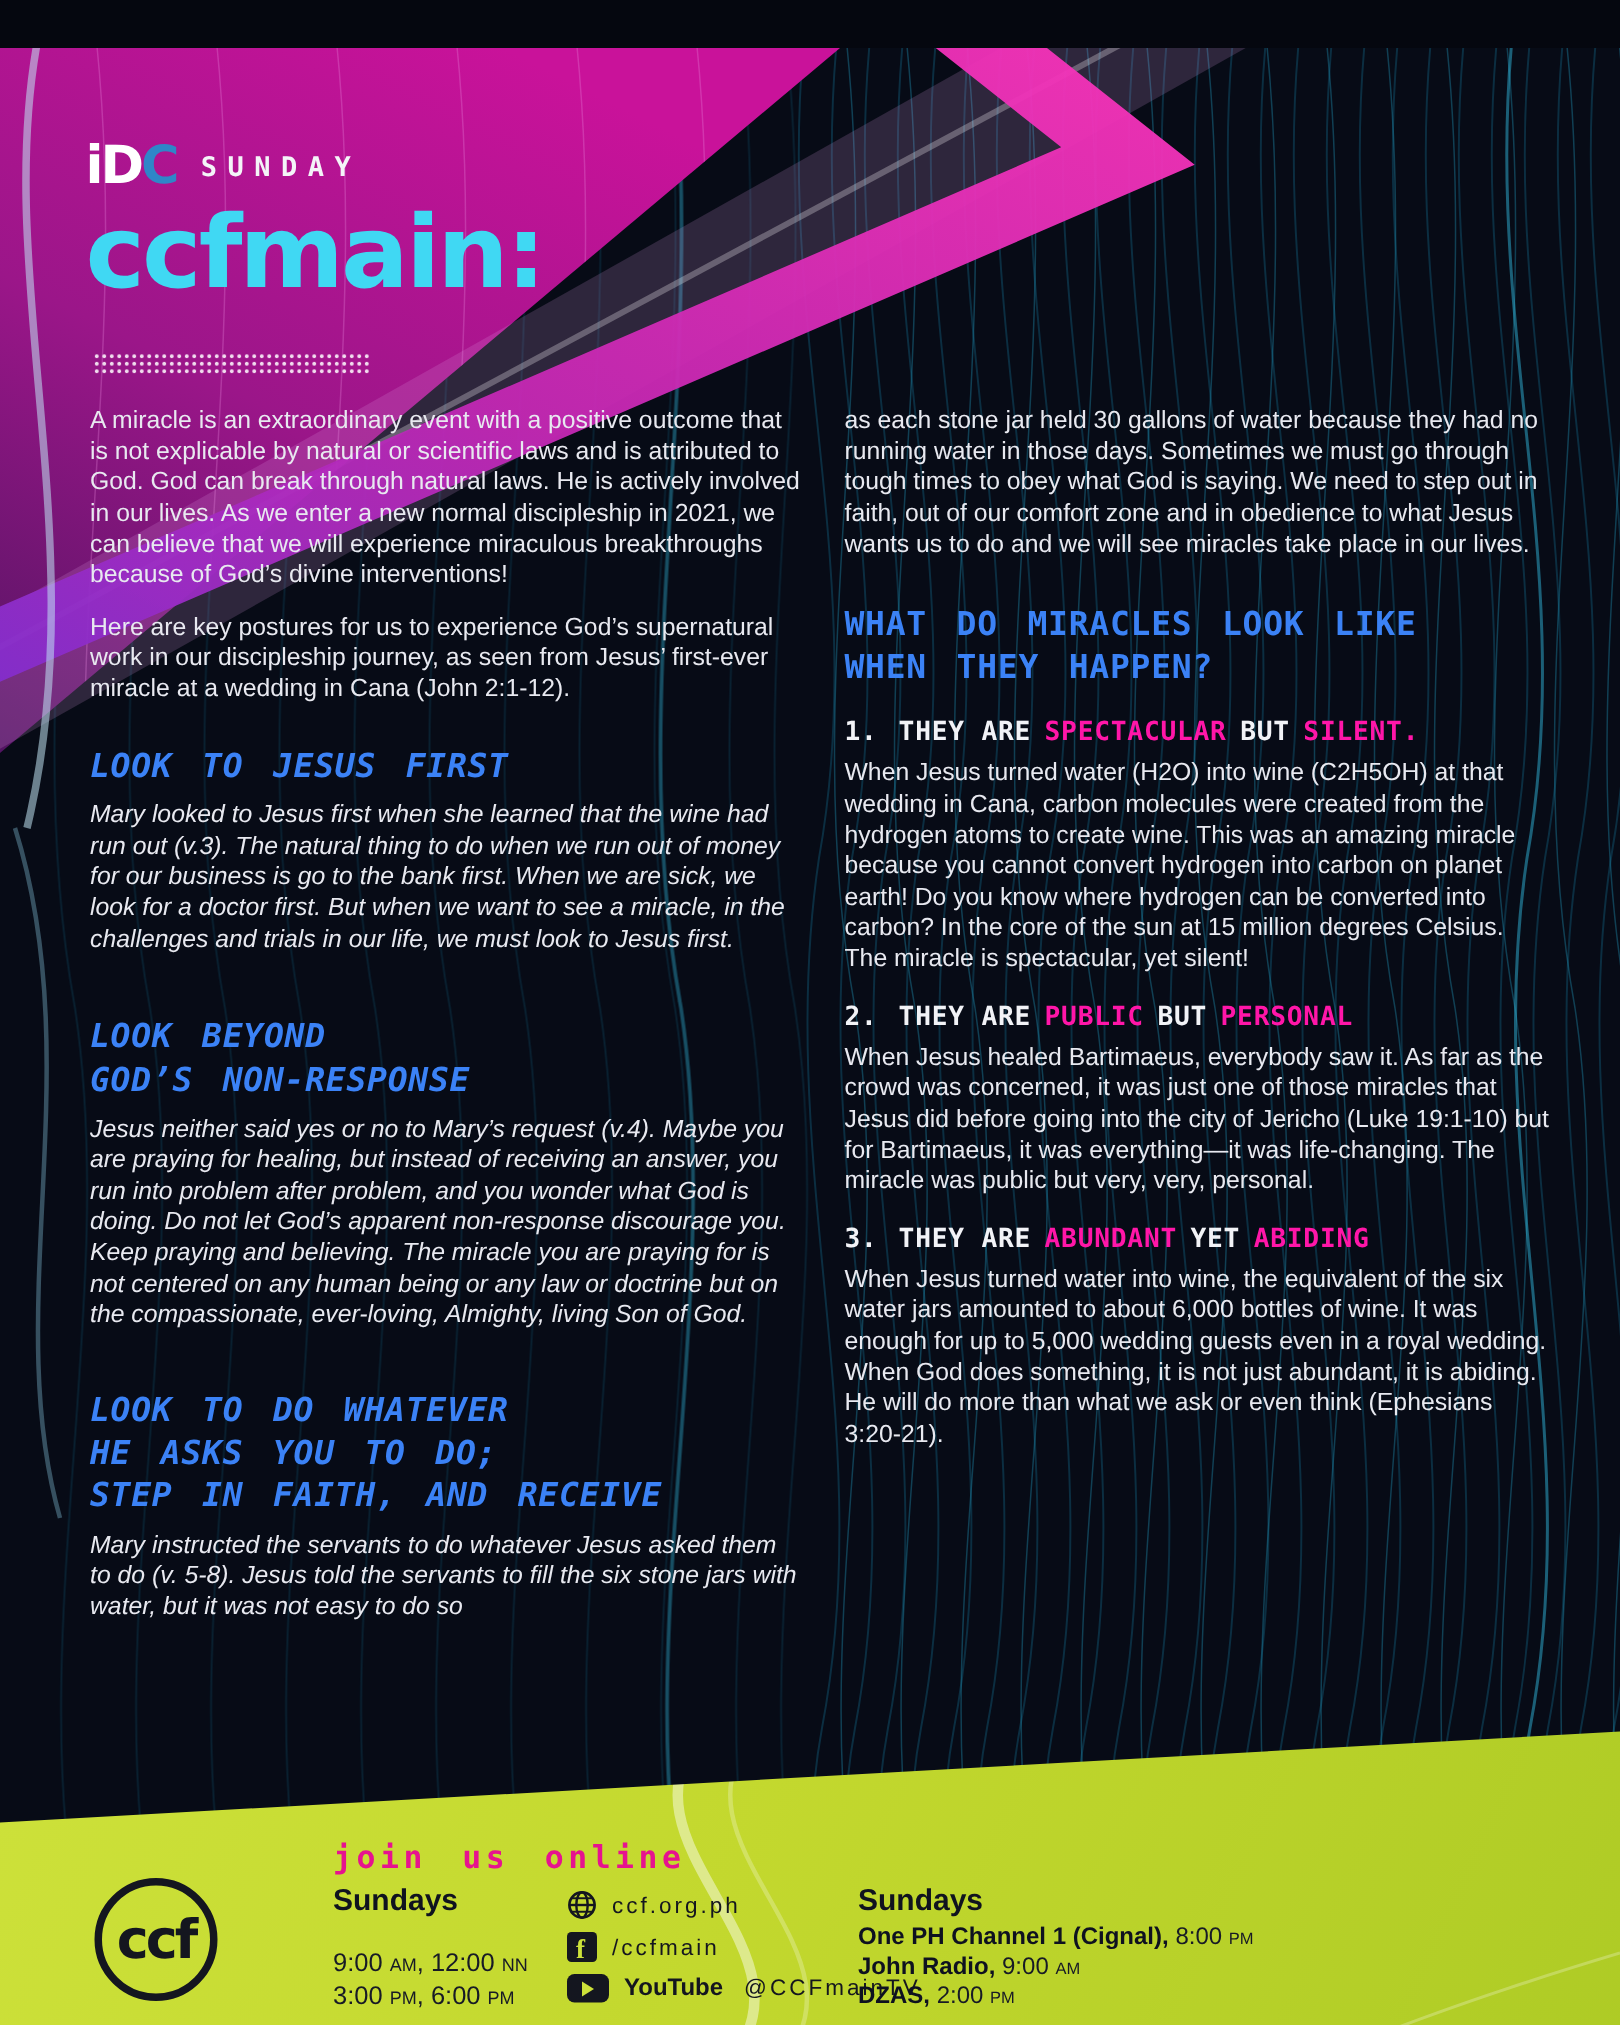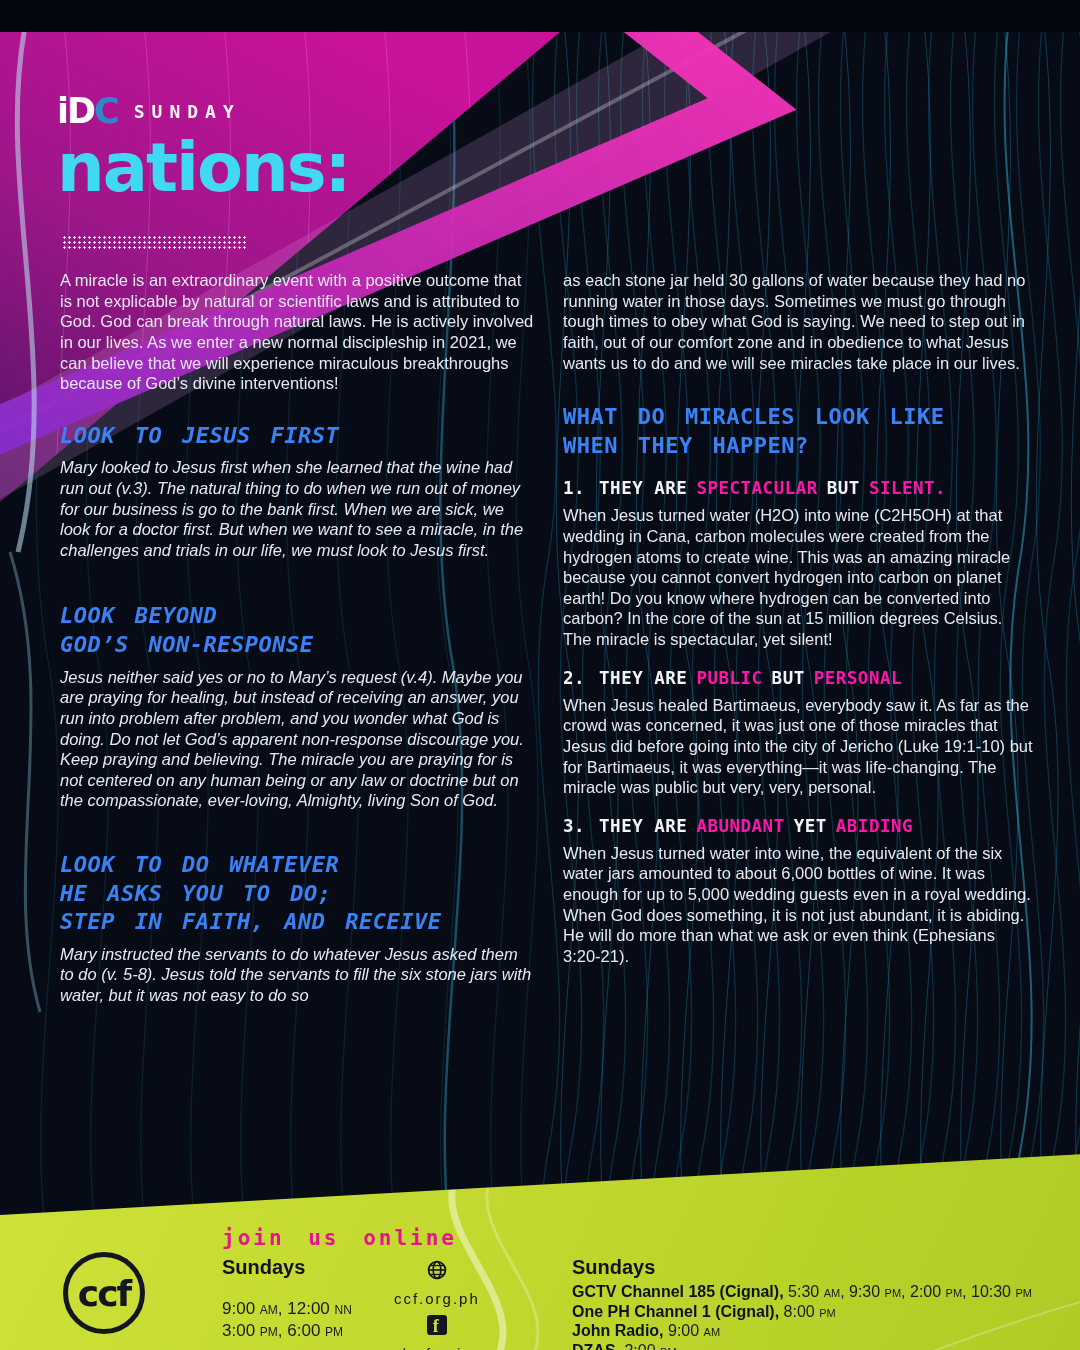--- a/index.html
+++ b/index.html
@@ -53,21 +53,21 @@
   .f-head{position:absolute;font-family:"DejaVu Sans Mono",monospace;font-weight:bold;
           color:#e6138f;font-size:21px;letter-spacing:3px;word-spacing:8px;}
   .f-online-head{left:222px;top:74px;}
   .f-tv-head{left:575px;top:74px;}
   .f-day{position:absolute;font-weight:bold;font-size:20px;color:#10131f;}
   .f-day-online{left:222px;top:104px;}
   .f-day-tv{left:572px;top:104px;}
   .f-times{position:absolute;left:222px;top:146px;font-size:17px;line-height:1.3;color:#171a26;}
   .sc{font-variant:small-caps;}
   .f-social{position:absolute;left:378px;top:108px;display:flex;flex-direction:column;gap:8px;}
-  .soc-row{display:flex;align-items:center;gap:10px;font-size:15px;letter-spacing:2px;color:#14161f;flex-direction:column;}
+  .soc-row{display:flex;align-items:center;gap:10px;font-size:15px;letter-spacing:2px;color:#14161f;}
   .fb-icon{width:20px;height:20px;background:#14161f;border-radius:3px;color:#cde13a;
            display:flex;align-items:flex-end;justify-content:center;
            font-family:"Liberation Serif",serif;font-weight:bold;font-size:18px;line-height:1;overflow:hidden;}
   .yt-icon{width:28px;height:19px;background:#14161f;border-radius:5px;
            display:flex;align-items:center;justify-content:center;}
   .yt-icon .tri{width:0;height:0;border-left:8px solid #cde13a;border-top:5px solid transparent;
                 border-bottom:5px solid transparent;}
   .yt-brand{font-weight:bold;letter-spacing:0;font-size:16px;margin-right:4px;}
   .f-tv-lines{position:absolute;left:572px;top:130px;font-size:16px;line-height:1.22;color:#171a26;}
   .f-tv-lines .ch{font-weight:bold;color:#0e1120;}
@@ -175,27 +175,28 @@
     <path d="M 26 -10 C -6 150 64 330 18 520" stroke="#bfe3f2" stroke-width="5" opacity="0.55" fill="none"></path>
     <path d="M 10 520 C 60 680 0 840 40 980" stroke="#8fd2ea" stroke-width="3" opacity="0.35" fill="none"></path>
   </svg>
 
   <div class="header">
     <div class="logo-row">
       <div class="idc"><span>iD</span><span class="c-blue">C</span></div>
       <div class="brand">SUNDAY</div>
     </div>
     <div class="title-row">
-      <h1 class="title">nations:</h1>
+      <h1 class="title">ccfmain:</h1>
     </div>
     <div class="dotbar"></div>
   </div>
 
   <div class="col col-left">
     <p class="body-p">A miracle is an extraordinary event with a positive outcome that is not explicable by natural or scientific laws and is attributed to God. God can break through natural laws. He is actively involved in our lives. As we enter a new normal discipleship in 2021, we can believe that we will experience miraculous breakthroughs because of God’s divine interventions!</p>
+    <p class="body-p">Here are key postures for us to experience God’s supernatural work in our discipleship journey, as seen from Jesus’ first-ever miracle at a wedding in Cana (John 2:1-12).</p>
 
     <div class="sec">
       <div class="h-green">LOOK TO JESUS FIRST</div>
       <p class="body-p">Mary looked to Jesus first when she learned that the wine had run out (v.3). The natural thing to do when we run out of money for our business is go to the bank first. When we are sick, we look for a doctor first. But when we want to see a miracle, in the challenges and trials in our life, we must look to Jesus first.</p>
     </div>
 
     <div class="sec sec-2">
       <div class="h-green">LOOK BEYOND
 GOD’S NON-RESPONSE</div>
       <p class="body-p">Jesus neither said yes or no to Mary’s request (v.4). Maybe you are praying for healing, but instead of receiving an answer, you run into problem after problem, and you wonder what God is doing. Do not let God’s apparent non-response discourage you. Keep praying and believing. The miracle you are praying for is not centered on any human being or any law or doctrine but on the compassionate, ever-loving, Almighty, living Son of God.</p>
@@ -267,20 +268,19 @@
         <span class="yt-icon">
             <span class="tri"></span>
           </span>
         <span class="yt-brand">YouTube</span>
         <span>@CCFmainTV</span>
       </div>
     </div>
 
     <div class="f-day f-day-tv">Sundays</div>
     <div class="f-tv-lines">
-      <div><span class="ch">GCTV Channel 185 (Cignal),</span> <span class="sc">5:30 am, 9:30 pm, 2:00 pm, 10:30 pm</span></div>
       <div><span class="ch">One PH Channel 1 (Cignal),</span> <span class="sc">8:00 pm</span></div>
       <div><span class="ch">John Radio,</span> <span class="sc">9:00 am</span></div>
       <div><span class="ch">DZAS,</span> <span class="sc">2:00 pm</span></div>
     </div>
   </div>
 
 </div>
 
 </body></html>

